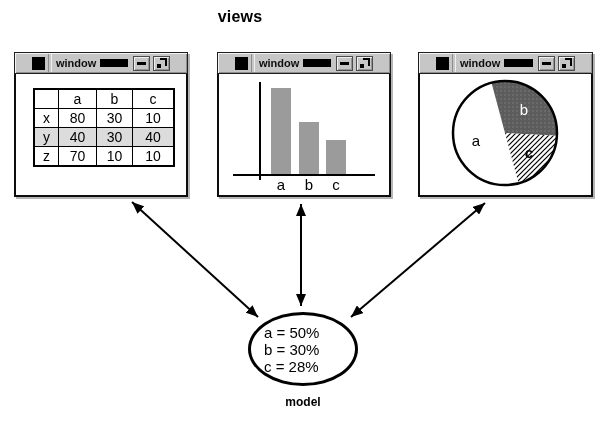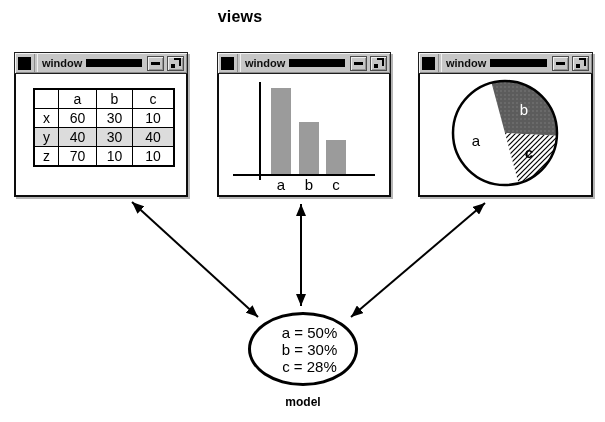--- a/index.html
+++ b/index.html
@@ -12,21 +12,21 @@
     font-size:16px;font-weight:bold;letter-spacing:.2px;
   }
   
   .window{position:absolute;top:52px;width:174px;height:145px;box-shadow:2px 2px 0 #b5b5b5;}
   .win-1{left:14px;}
   .win-2{left:217px;}
   .win-3{left:418px;width:175px;}
   .titlebar{
     height:22px;background:#c6c6c6;border:1px solid #1f1f1f;box-sizing:border-box;
     box-shadow:inset 1px 1px 0 #f4f4f4, inset -1px -1px 0 #8d8d8d;
-    display:flex;align-items:center;padding:0 3px;gap:3px;
+    display:flex;align-items:center;padding:0 17px;gap:3px;
   }
   .tb-icon{width:13px;height:13px;background:#000;flex:0 0 auto;}
   .tb-sep{width:2px;align-self:stretch;margin:1px 0;border-left:1px solid #8d8d8d;border-right:1px solid #efefef;flex:0 0 auto;}
   .tb-title{font-size:11px;font-weight:bold;color:#0d0d0d;padding:0 1px;white-space:nowrap;}
   .tb-fill{flex:1;height:8px;background:#000;margin-right:2px;}
   .tb-btn{
     width:17px;height:15px;background:#c6c6c6;border:1px solid #4c4c4c;box-sizing:border-box;
     box-shadow:inset 1px 1px 0 #efefef, inset -1px -1px 0 #949494;
     display:flex;align-items:center;justify-content:center;flex:0 0 auto;padding:0;
   }
@@ -50,21 +50,21 @@
   .bar-a{left:52px;}
   .bar-b{left:80px;}
   .bar-c{left:107px;}
   .bar-label{position:absolute;top:102px;width:20px;text-align:center;font-size:15px;}
   .bl-a{left:52px;}
   .bl-b{left:80px;}
   .bl-c{left:107px;}
   
   .model-ellipse{
     position:absolute;left:248px;top:312px;width:110px;height:74px;
-    background:#fff;border:3px solid #000;border-radius:50%;box-sizing:border-box;z-index:6;text-align:center;
+    background:#fff;border:3px solid #000;border-radius:50%;box-sizing:border-box;z-index:6;
   }
   .model-text{padding:9px 0 0 13px;font-size:15px;line-height:17px;white-space:nowrap;}
   .model-label{
     position:absolute;left:247px;top:395px;width:112px;text-align:center;
     font-size:12px;font-weight:bold;
   }
   .arrows{position:absolute;left:0;top:0;z-index:5;pointer-events:none;}
   .pie-svg{position:absolute;left:0;top:0;}
 </style>
 </head>
@@ -94,21 +94,21 @@
       <table class="data-table">
         <tbody>
             <tr>
           <td class="c0"></td>
           <td class="c1">a</td>
           <td class="c2">b</td>
           <td class="c3">c</td>
         </tr>
         <tr>
           <td class="c0">x</td>
-          <td class="c1">60</td>
+          <td class="c1">80</td>
           <td class="c2">30</td>
           <td class="c3">10</td>
         </tr>
         <tr class="hl">
           <td class="c0">y</td>
           <td class="c1">40</td>
           <td class="c2">30</td>
           <td class="c3">40</td>
         </tr>
         <tr>

